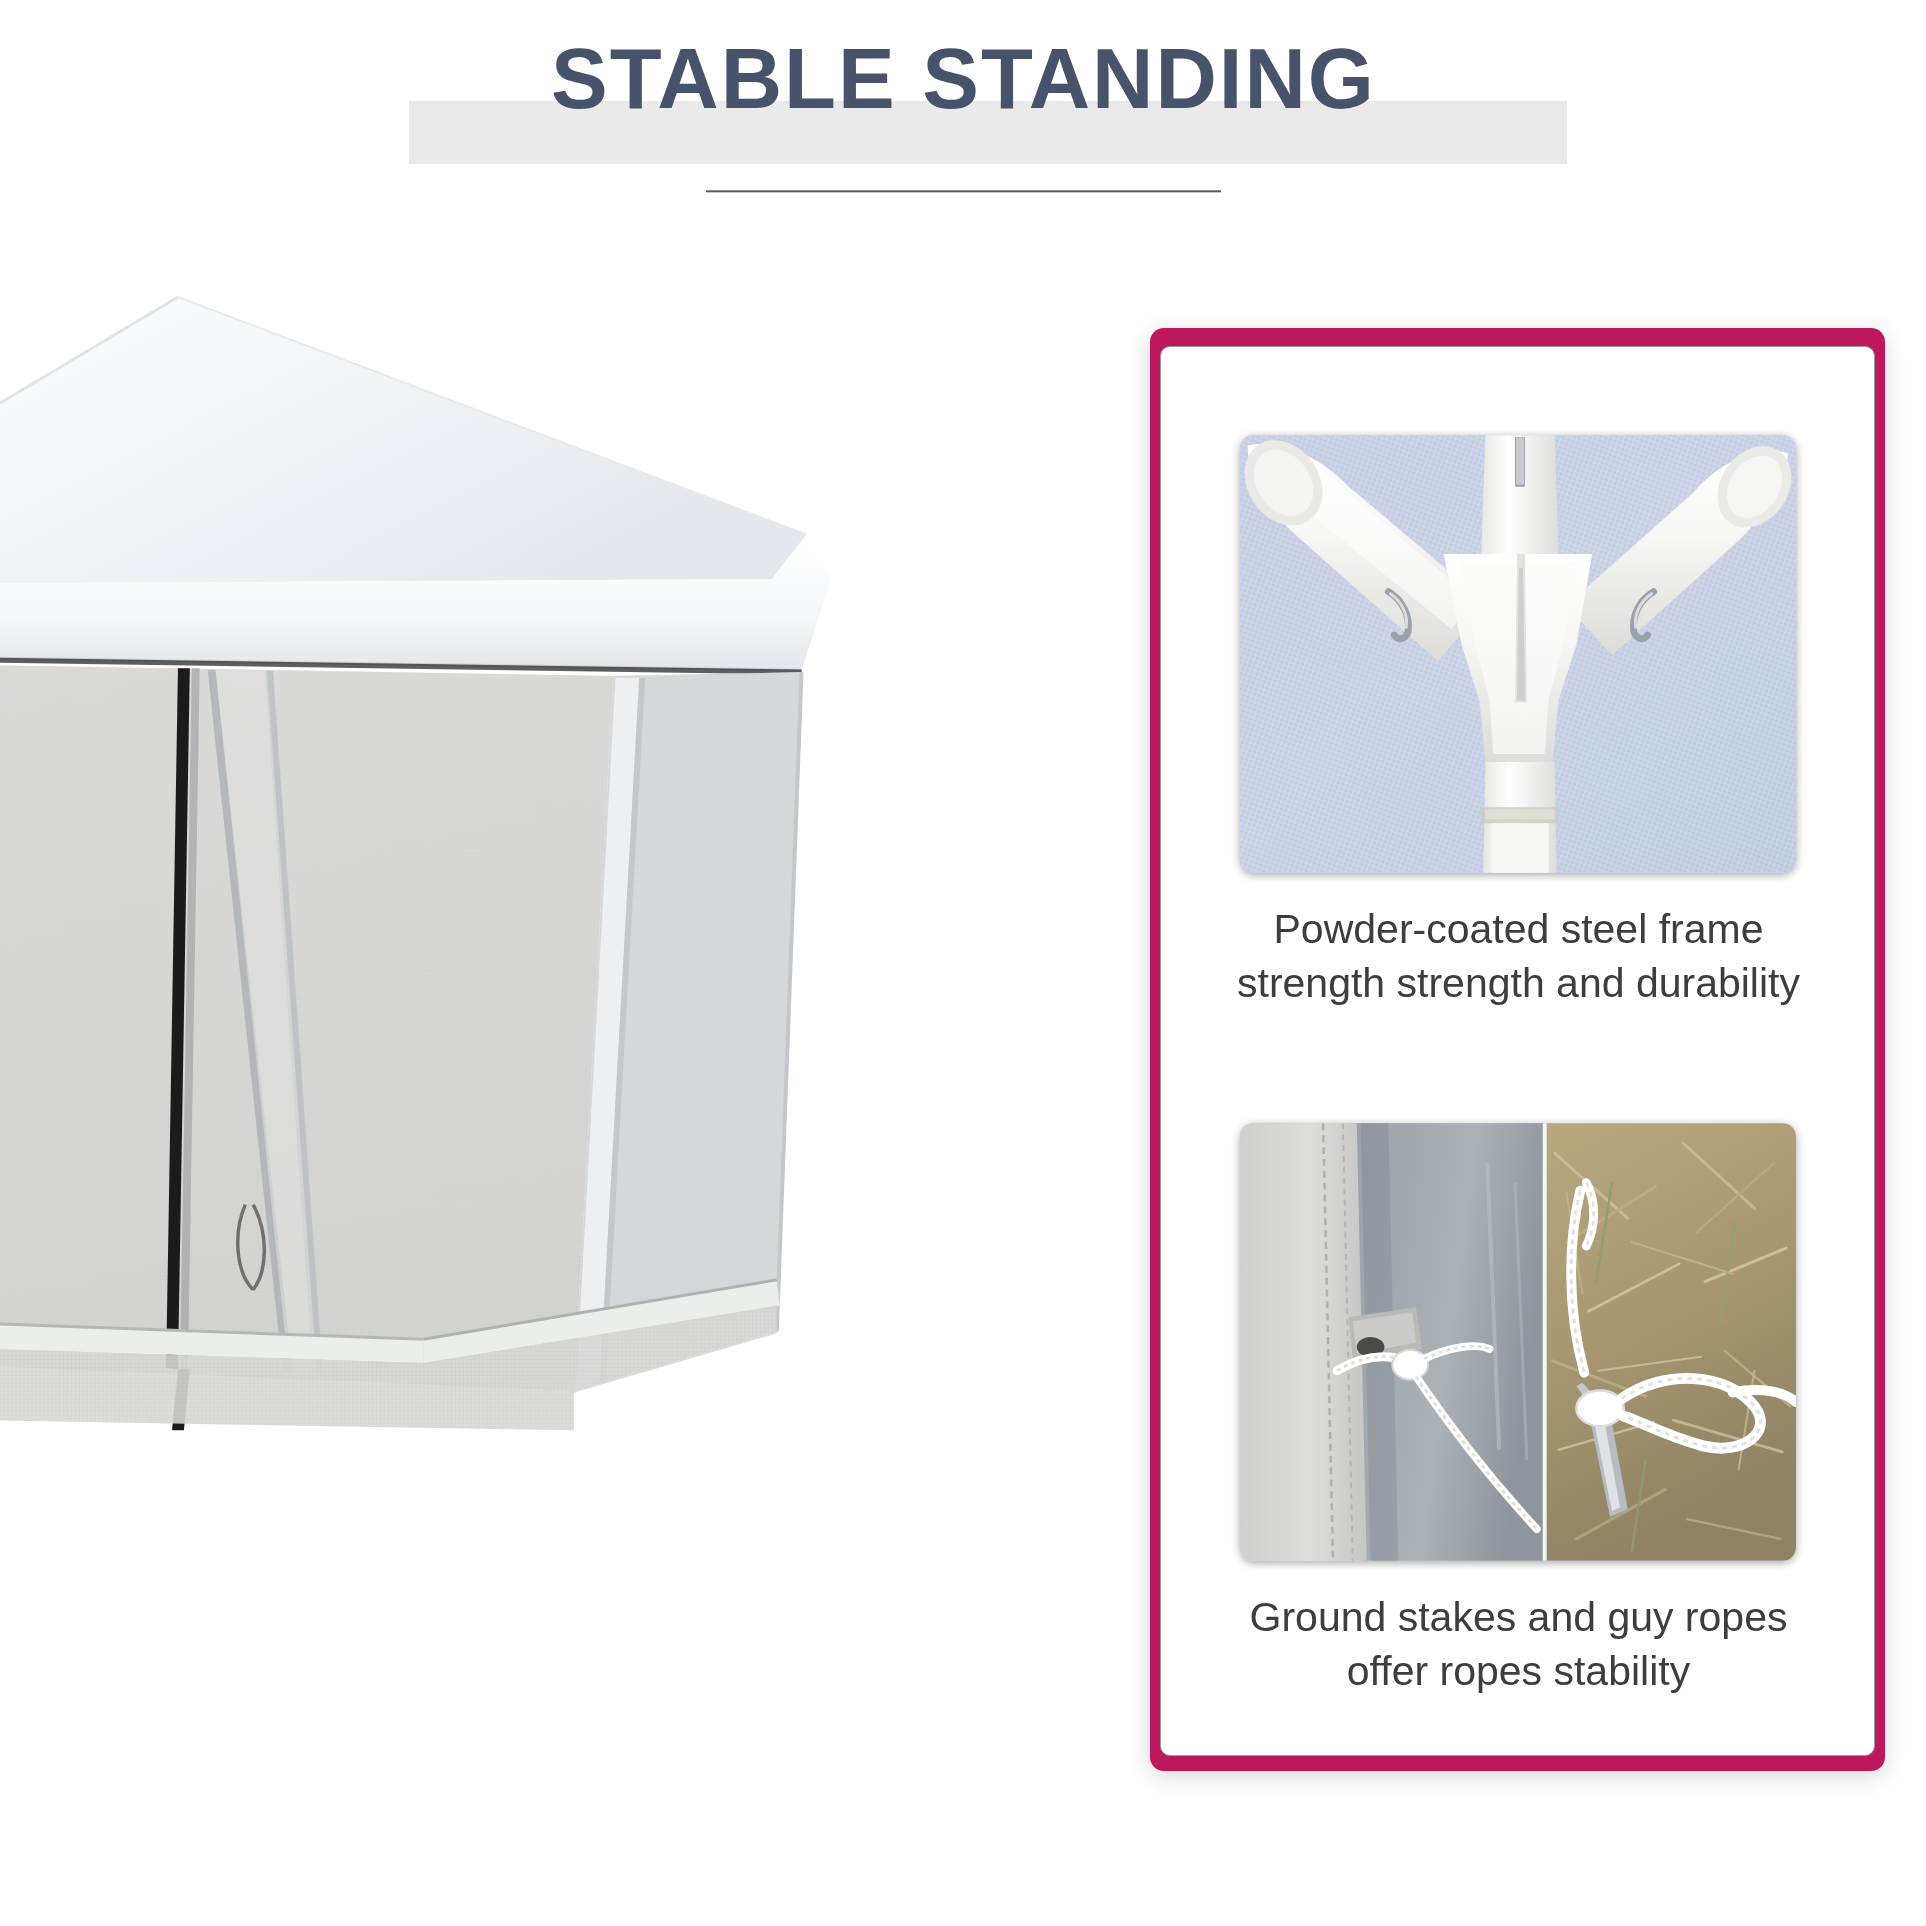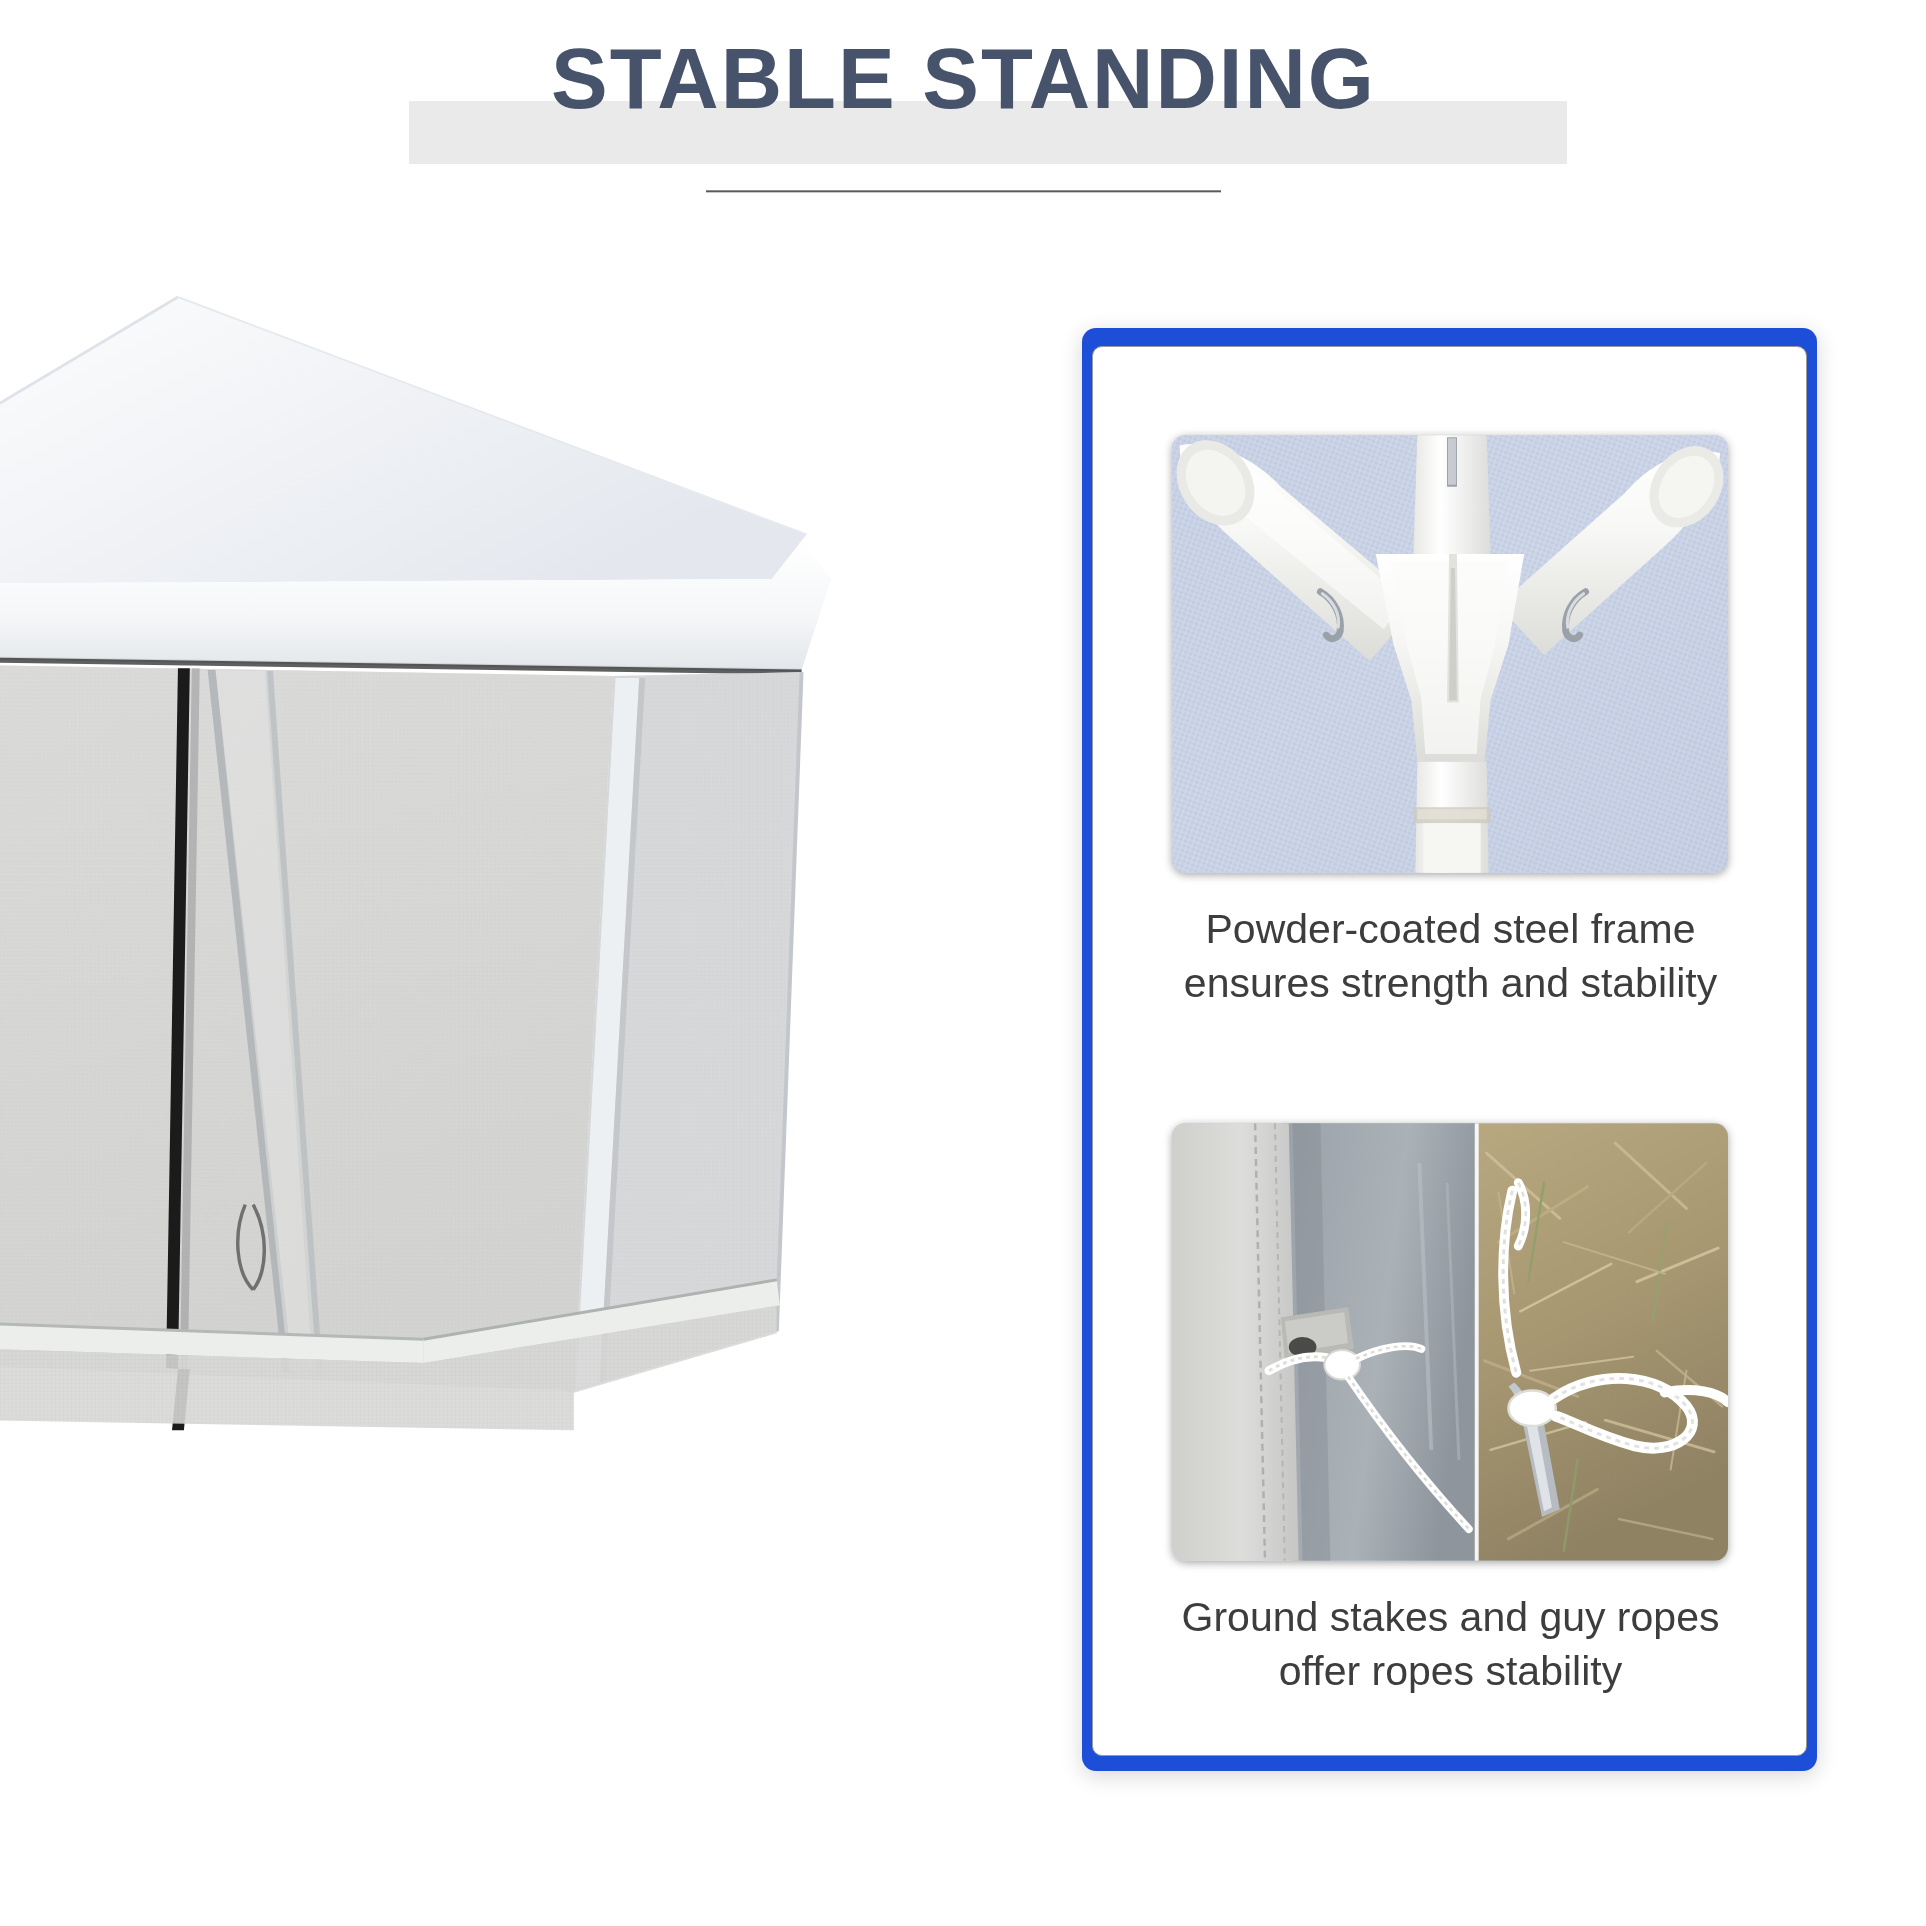--- a/index.html
+++ b/index.html
@@ -34,23 +34,23 @@
   
   .hero{
     position:absolute; left:-119px; top:282px;
     width:1168px; height:1188px;
     overflow:hidden;
   }
   .hero svg{ display:block; }
 
   
   .feature-card{
-    position:absolute; left:1082px; top:328px;
+    position:absolute; left:1150px; top:328px;
     width:735px; height:1443px;
-    background:#1d4ed8;
+    background:#be185d;
     border-radius:14px;
     box-shadow:0 5px 22px rgba(0,0,0,.16);
   }
   .feature-inner{
     position:absolute; left:10px; top:18px;
     width:715px; height:1410px;
     border:1px solid #9a9a9a;
     border-radius:10px;
     background:#fff;
   }
@@ -229,21 +229,21 @@
 
             <path d="M 150 158 C 164 166 172 182 170 198 C 168 206 160 208 156 202" stroke="#9ba1a9" stroke-width="7" fill="none" stroke-linecap="round"></path>
             <path d="M 152 160 C 164 168 170 182 168 194" stroke="#d9dde2" stroke-width="3" fill="none" stroke-linecap="round"></path>
             <path d="M 418 158 C 404 166 396 182 398 198 C 400 206 408 208 412 202" stroke="#9ba1a9" stroke-width="7" fill="none" stroke-linecap="round"></path>
             <path d="M 416 160 C 404 168 398 182 400 194" stroke="#d9dde2" stroke-width="3" fill="none" stroke-linecap="round"></path>
           </svg>
         </div>
 
         <div class="caption">
           <div>Powder-coated steel frame</div>
-          <div>ensures strength and stability</div>
+          <div>strength strength and durability</div>
         </div>
       </div>
 
       <div class="feature-block two">
         <div class="photo-frame">
           <svg width="556" height="438" viewBox="0 0 562 442" xmlns="http://www.w3.org/2000/svg">
             <defs>
               <linearGradient id="sky" x1="0" y1="0" x2="0" y2="1">
                 <stop offset="0%" stop-color="#b9cee0"></stop>
                 <stop offset="100%" stop-color="#d6e2ec"></stop>

